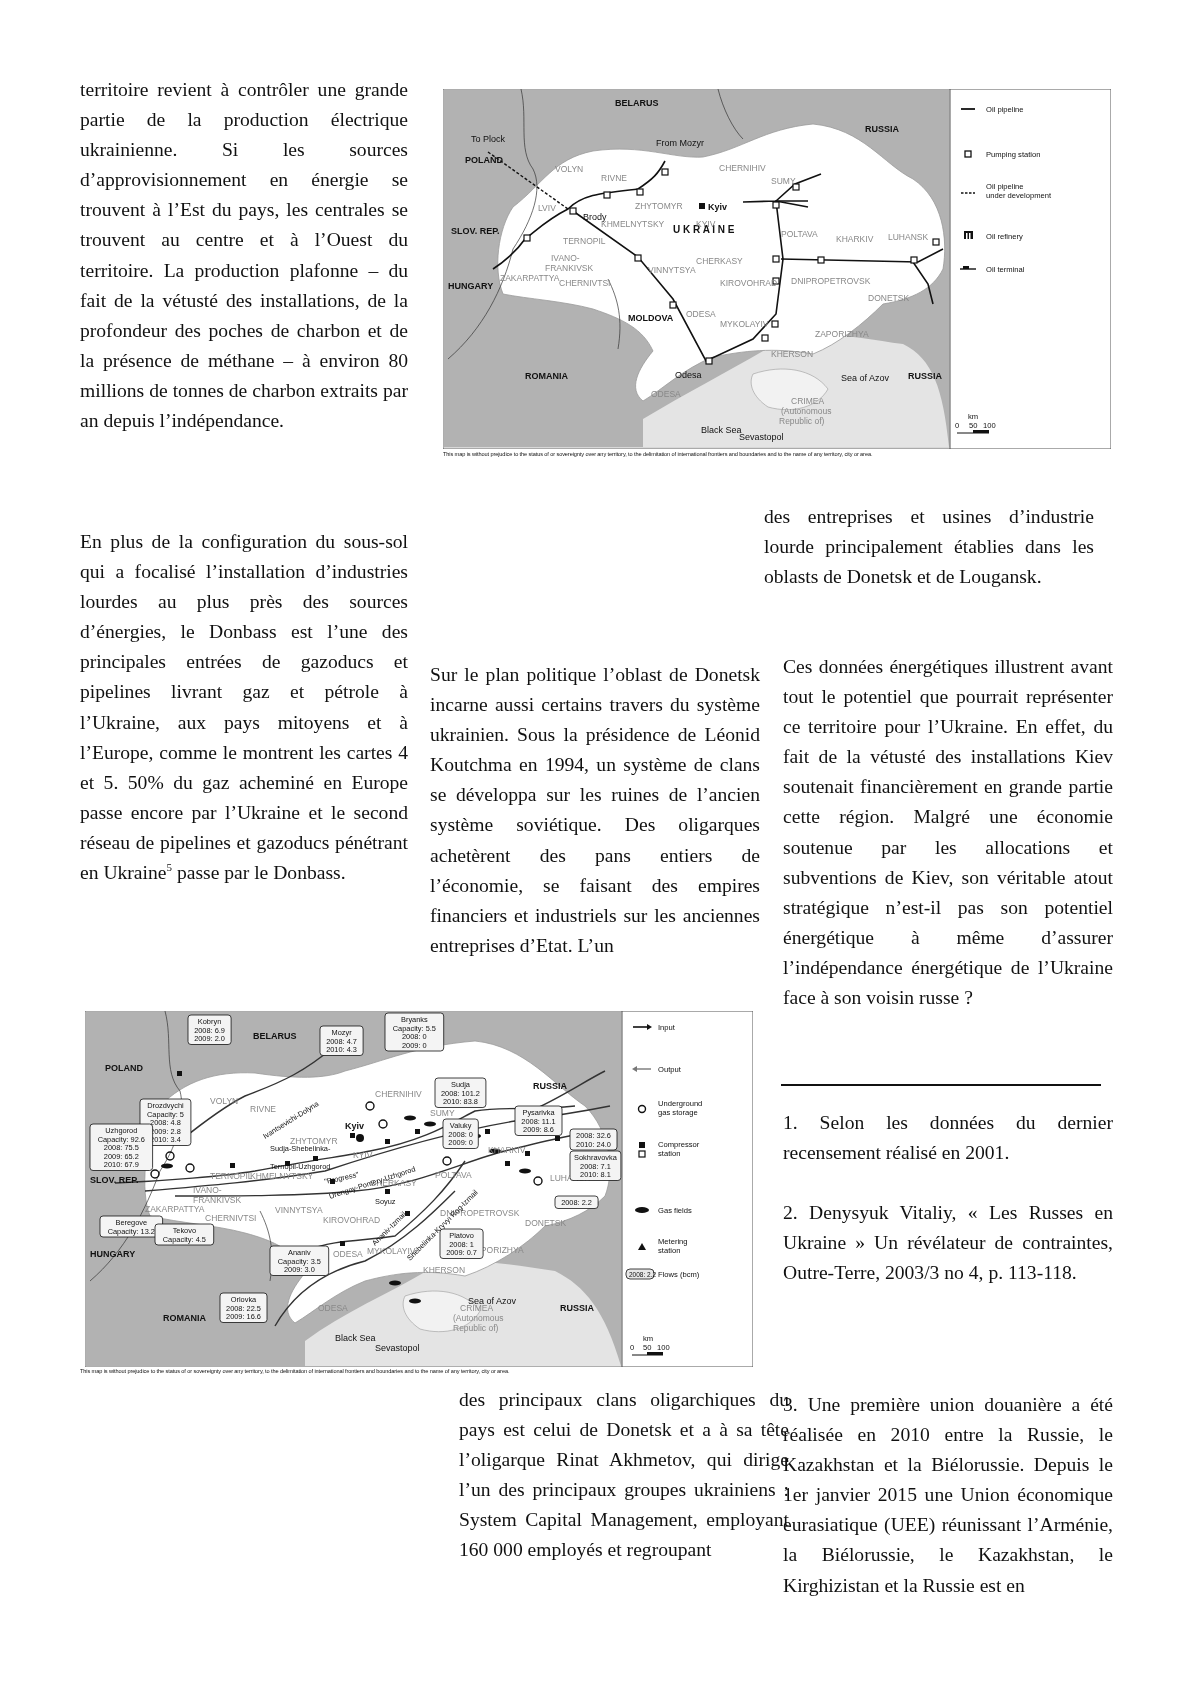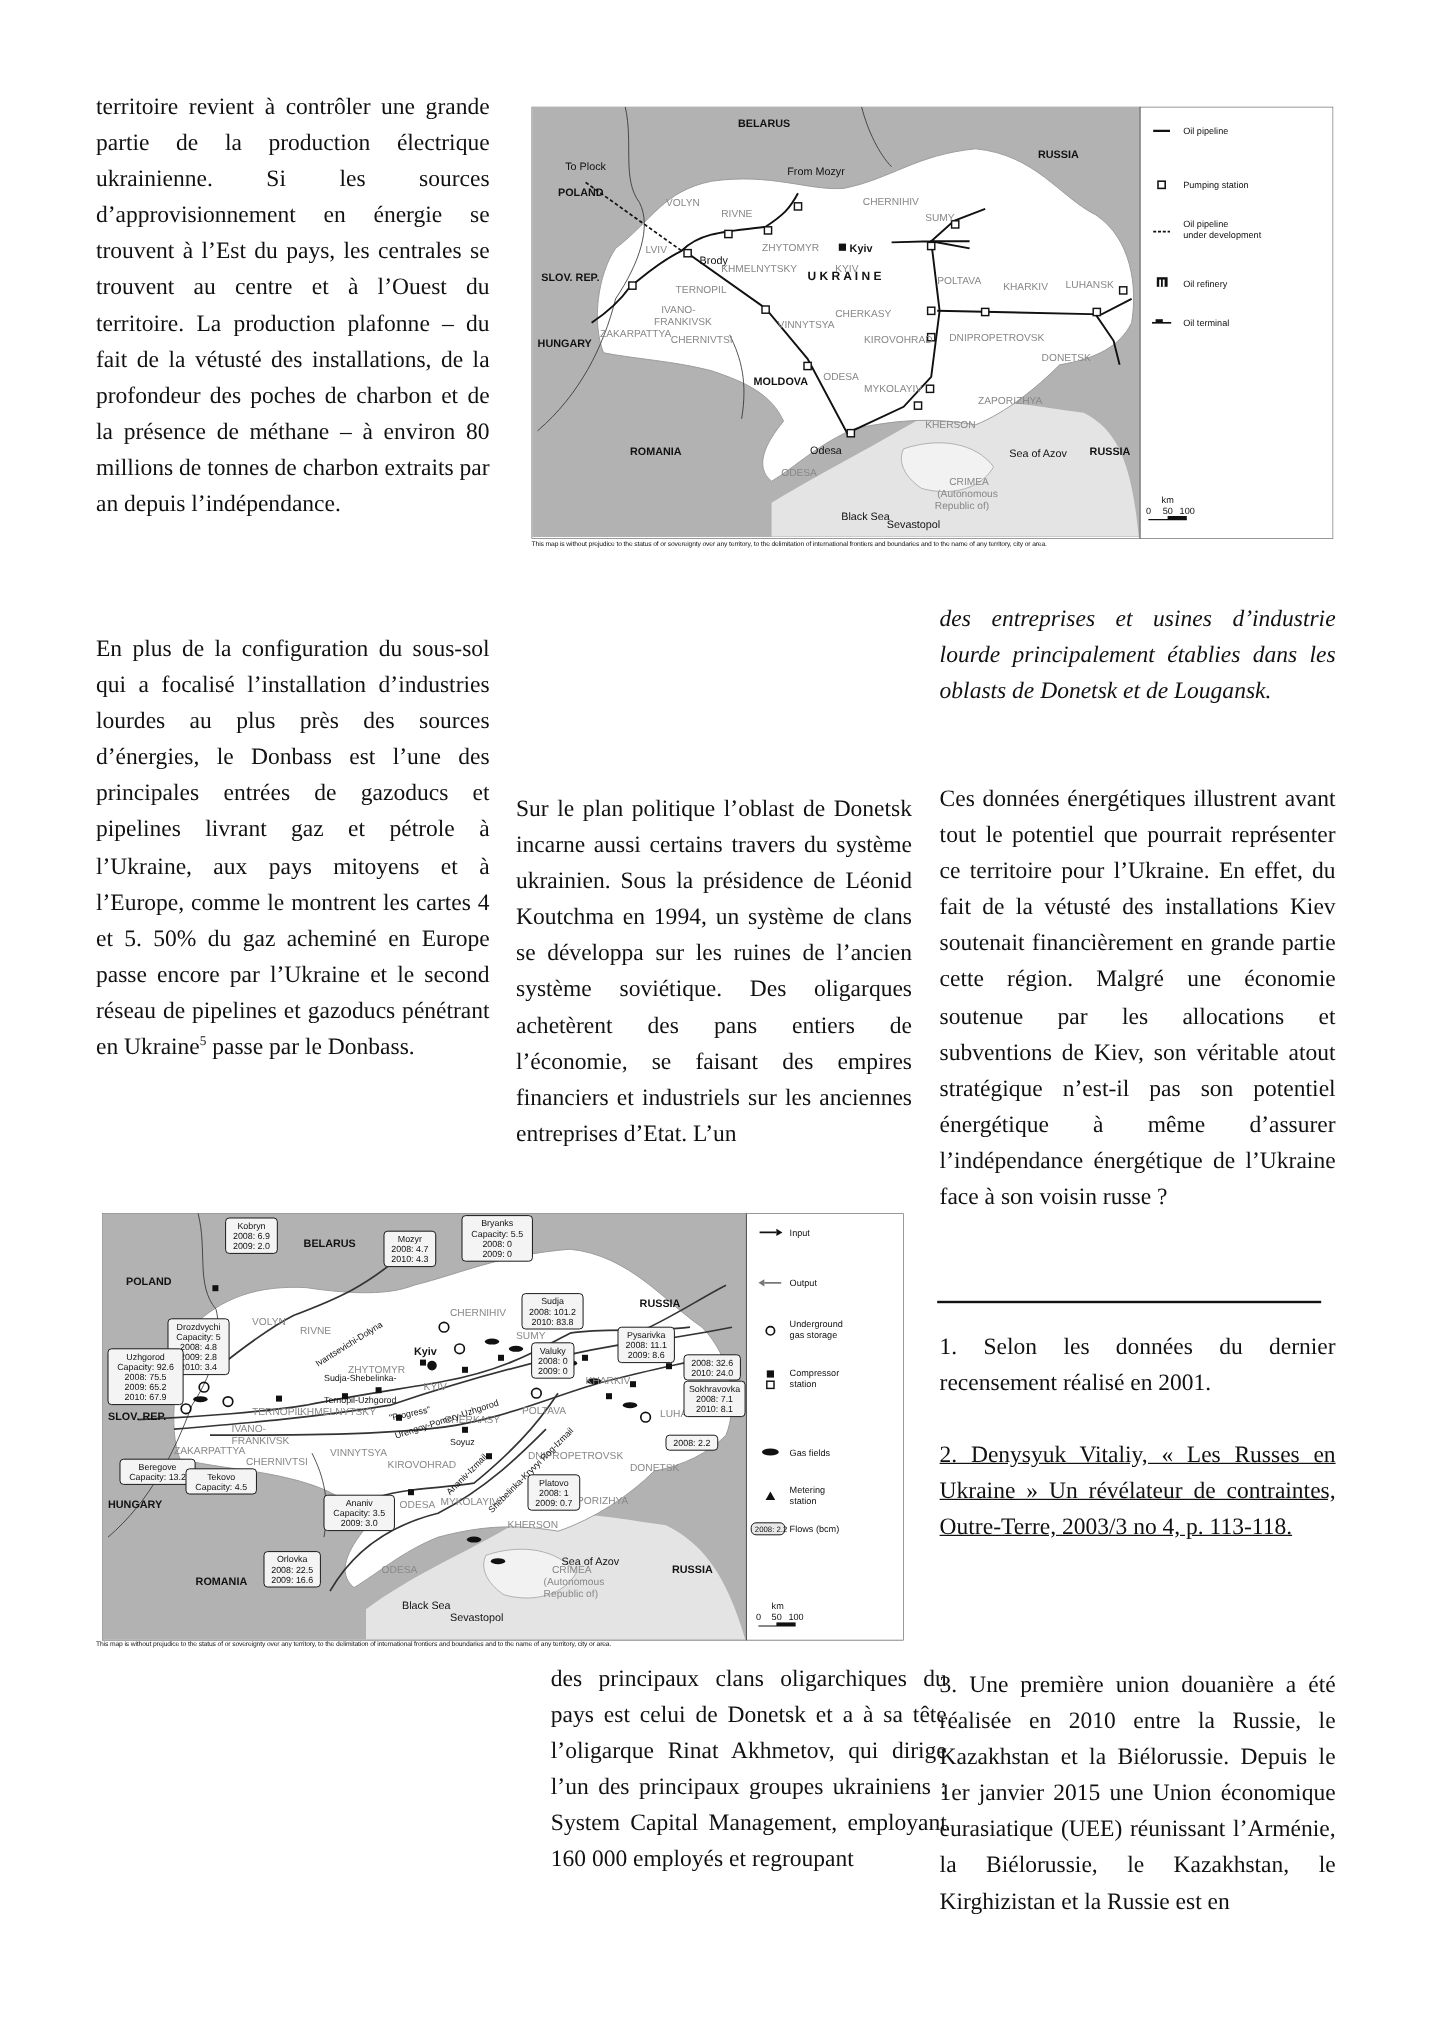--- a/index.html
+++ b/index.html
@@ -28,25 +28,25 @@
 </style>
 </head>
 <body>
 
 <p class="para" style="left:80px; top:75px; width:328px;">territoire revient à contrôler une grande partie de la production électrique ukrainienne. Si les sources d’approvisionnement en énergie se trouvent à l’Est du pays, les centrales se trouvent au centre et à l’Ouest du territoire. La production plafonne – du fait de la vétusté des installations, de la profondeur des poches de charbon et de la présence de méthane – à environ 80 millions de tonnes de charbon extraits par an depuis l’indépendance.</p>
 <p class="para" style="left:80px; top:527px; width:328px;"><span>En plus de la configuration du sous-sol qui a focalisé l’installation d’industries lourdes au plus près des sources d’énergies, le Donbass est l’une des principales entrées de gazoducs et pipelines livrant gaz et pétrole à l’Ukraine, aux pays mitoyens et à l’Europe, comme le montrent les cartes 4 et 5. 50% du gaz acheminé en Europe passe encore par l’Ukraine  et le second réseau de pipelines et gazoducs pénétrant en Ukraine</span><sup>5</sup><span> passe par le Donbass.</span></p>
 
 <p class="para" style="left:430px; top:660px; width:330px;">Sur le plan politique l’oblast de Donetsk incarne aussi certains travers du système ukrainien. Sous la présidence de Léonid Koutchma en 1994, un système de clans se développa sur les ruines de l’ancien système soviétique. Des oligarques achetèrent des pans entiers de l’économie, se faisant des empires financiers et industriels sur les anciennes entreprises d’Etat. L’un</p>
 <p class="para" style="left:430px; top:1385px; width:330px;margin-left:29px;">des principaux clans oligarchiques du pays est celui de Donetsk et a à sa tête l’oligarque Rinat Akhmetov, qui dirige l’un des principaux groupes ukrainiens : System Capital Management, employant 160 000 employés et regroupant</p>
 
-<p class="para" style="left:783px; top:502px; width:330px;font-style:italic;">des entreprises et usines d’industrie lourde principalement établies dans les oblasts de Donetsk et de Lougansk.</p>
+<p class="para" style="left:764px; top:502px; width:330px;">des entreprises et usines d’industrie lourde principalement établies dans les oblasts de Donetsk et de Lougansk.</p>
 <p class="para" style="left:783px; top:652px; width:330px;">Ces données énergétiques illustrent avant tout le potentiel que pourrait représenter ce territoire pour l’Ukraine. En effet, du fait de la vétusté des installations Kiev soutenait financièrement en grande partie cette région. Malgré une économie soutenue par les allocations et subventions de Kiev, son véritable atout stratégique n’est-il pas son potentiel énergétique à même d’assurer l’indépendance énergétique de l’Ukraine face à son voisin russe ?</p>
 <div class="rule" style="left:781px; top:1084px; width:320px;"></div>
 <p class="para" style="left:783px; top:1108px; width:330px;font-family:Liberation Serif, serif;">1. Selon les données du dernier recensement réalisé en 2001.</p>
-<p class="para" style="left:783px; top:1198px; width:330px;text-decoration:underline;">2. Denysyuk Vitaliy, « Les Russes en Ukraine » Un révélateur de contraintes, Outre-Terre, 2003/3 no 4, p. 113-118.</p>
+<p class="para" style="left:783px; top:1198px; width:330px;">2. Denysyuk Vitaliy, « Les Russes en Ukraine » Un révélateur de contraintes, Outre-Terre, 2003/3 no 4, p. 113-118.</p>
 <p class="para" style="left:783px; top:1348px; width:330px;margin-top:42px;">3. Une première union douanière a été réalisée en 2010 entre la Russie, le Kazakhstan et la Biélorussie. Depuis le 1er janvier 2015 une Union économique eurasiatique (UEE) réunissant l’Arménie, la Biélorussie, le Kazakhstan, le Kirghizistan et la Russie est en</p>
 
 <div class="fig" style="left:443px; top:89px;">
   <svg width="668" height="360" viewBox="0 0 668 360">
     <rect x="0" y="0" width="668" height="360" fill="#fff" stroke="#555" stroke-width="1"></rect>
     <rect x="0.5" y="0.5" width="506" height="358" fill="#b2b2b2"></rect>
 
     <path d="M200,330 C250,300 300,275 340,250 C380,240 420,250 460,255 C490,270 500,300 506,358 L200,358 Z" fill="#e4e4e4"></path>
 
     <path d="M70,118 C100,95 110,70 150,62 C200,55 230,70 260,68 C300,60 320,40 370,35 C420,40 440,75 470,90 C500,110 505,150 500,180 C490,200 470,210 440,215 C420,235 395,255 370,265 C330,258 300,262 270,268 C240,280 220,300 200,312 C185,300 195,280 210,262 C200,240 180,230 150,220 C120,212 85,210 60,205 C50,180 55,140 70,118 Z" fill="#fff" stroke="#9a9a9a" stroke-width="0.8"></path>

